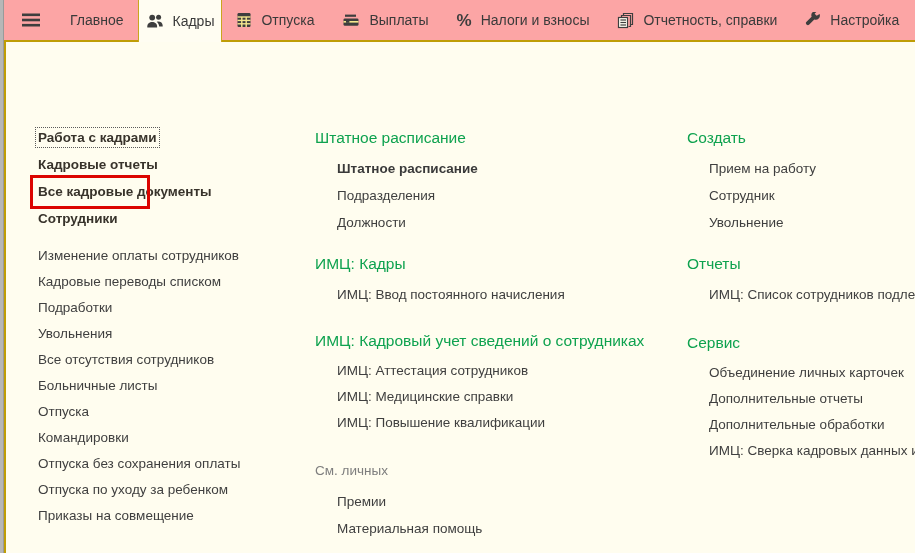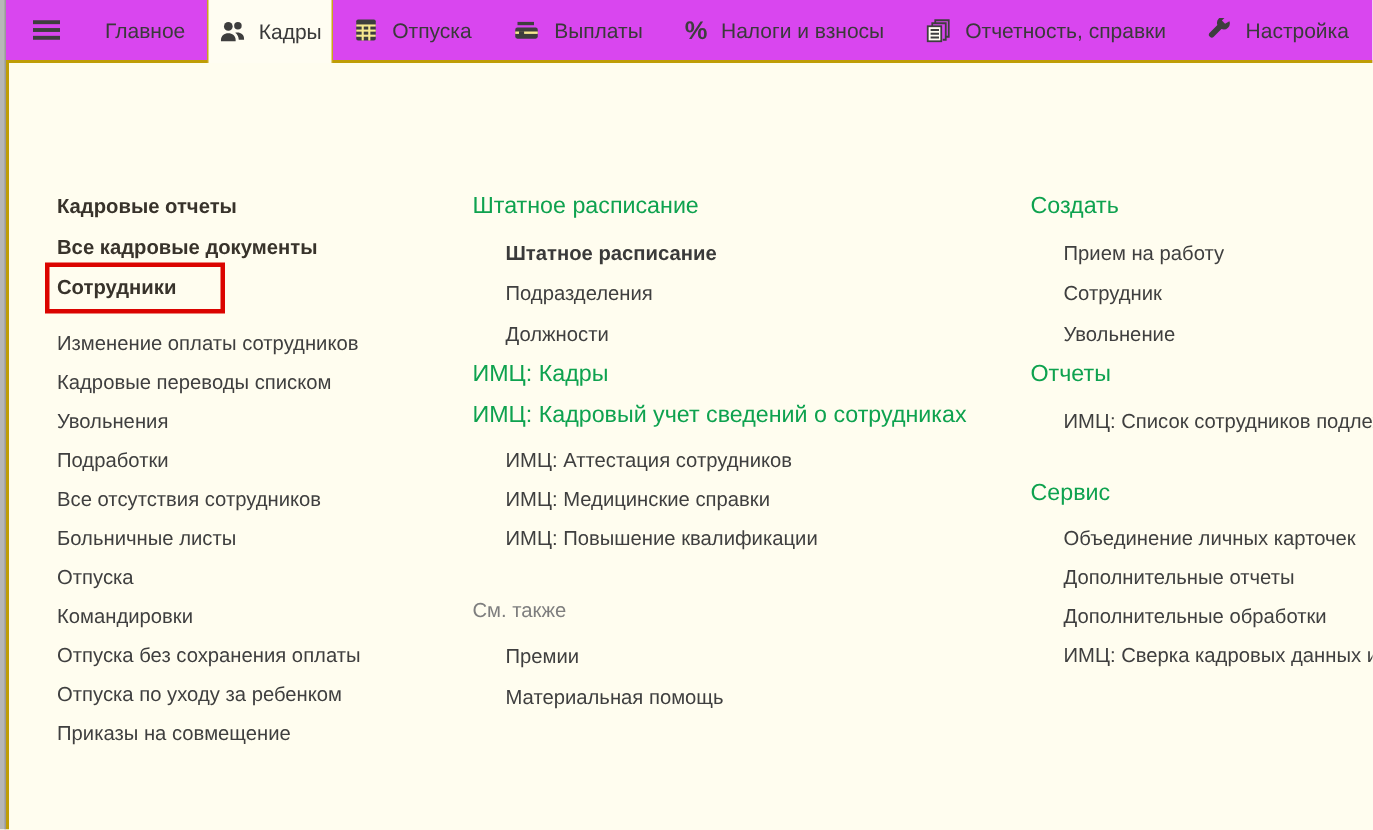--- a/index.html
+++ b/index.html
@@ -5,21 +5,21 @@
   html,body{margin:0;padding:0;}
   body{
     width:915px;height:553px;overflow:hidden;position:relative;
     background:#fffdef;
     font-family:"Liberation Sans", sans-serif;
     -webkit-font-smoothing:antialiased;
   }
   
   .gray-strip{position:absolute;left:0;top:0;width:4px;height:553px;background:#b7b7b7;border-right:1px solid #9a9a9a;box-sizing:border-box;}
   
-  .tabbar{position:absolute;left:4px;top:0;right:0;height:42px;background:#d946ef;display:flex;align-items:flex-start;}
+  .tabbar{position:absolute;left:4px;top:0;right:0;height:42px;background:#fca5a5;display:flex;align-items:flex-start;}
   .tabbar-line{position:absolute;left:0;right:0;bottom:0;height:2px;background:#bf9d06;z-index:1;}
   .menu-btn{display:flex;align-items:center;height:40px;padding:0 15px 0 17px;cursor:pointer;}
   .tab{display:flex;align-items:center;gap:9px;height:40px;padding:0 14px;font-size:14px;color:#3a3a3a;cursor:pointer;white-space:nowrap;position:relative;z-index:0;}
   .tab.active{
     background:#fffdf2;height:42px;z-index:2;
     border-left:1px solid #c9a51d;border-right:1px solid #c9a51d;
     padding:0 7px;
   }
   .tab .icon, .menu-btn .icon{display:inline-flex;align-items:center;}
   .icon svg{display:block;}
@@ -34,22 +34,22 @@
   .plink{line-height:27px;font-size:13.5px;font-weight:bold;color:#38332b;white-space:nowrap;cursor:pointer;}
   .plink .focus{outline:1px dotted #5a5a5a;outline-offset:2px;}
   .group-gap{height:11px;}
   .link{line-height:26px;font-size:13.5px;color:#3f3f3f;white-space:nowrap;cursor:pointer;}
   .sec-title{line-height:27px;font-size:15.5px;color:#0ea24f;white-space:nowrap;}
   .sec-title.gray{font-size:13.5px;color:#7e7e7e;}
   .sec-items{margin:4px 0 0 22px;}
   .sec-items .link{line-height:27px;}
   .sec-items.tight .link{line-height:26px;}
   .link.bold{font-weight:bold;color:#3a3a3a;}
-  .mt14{margin-top:0;}
-  .mt19{}
+  .mt14{margin-top:14px;}
+  .mt19{margin-top:19px;}
   .mt21{margin-top:21px;}
   
   .red-box{position:absolute;left:30px;top:175px;width:114px;height:28px;border:3px solid #db0400;pointer-events:none;}
 </style>
 </head>
 <body>
 
 <div class="gray-strip"></div>
 
 <div class="tabbar">
@@ -134,55 +134,59 @@
     </span>
     <span>Настройка</span>
   </div>
 
   <div class="tabbar-line"></div>
 </div>
 
 <div class="content-left-border"></div>
 
 <div class="col" id="col1">
+  <div class="plink"><span class="focus">Работа с кадрами</span></div>
   <div class="plink"><span>Кадровые отчеты</span></div>
   <div class="plink"><span>Все кадровые документы</span></div>
   <div class="plink"><span>Сотрудники</span></div>
   <div class="group-gap"></div>
   <div class="link">Изменение оплаты сотрудников</div>
   <div class="link">Кадровые переводы списком</div>
+  <div class="link">Подработки</div>
   <div class="link">Увольнения</div>
-  <div class="link">Подработки</div>
   <div class="link">Все отсутствия сотрудников</div>
   <div class="link">Больничные листы</div>
   <div class="link">Отпуска</div>
   <div class="link">Командировки</div>
   <div class="link">Отпуска без сохранения оплаты</div>
   <div class="link">Отпуска по уходу за ребенком</div>
   <div class="link">Приказы на совмещение</div>
 </div>
 
 <div class="col" id="col2">
   <div class="sec-title">Штатное расписание</div>
   <div class="sec-items">
     <div class="link bold">Штатное расписание</div>
     <div class="link">Подразделения</div>
     <div class="link">Должности</div>
   </div>
 
   <div class="sec-title mt14">ИМЦ: Кадры</div>
+  <div class="sec-items">
+    <div class="link">ИМЦ: Ввод постоянного начисления</div>
+  </div>
 
   <div class="sec-title mt19">ИМЦ: Кадровый учет сведений о сотрудниках</div>
   <div class="sec-items tight">
     <div class="link">ИМЦ: Аттестация сотрудников</div>
     <div class="link">ИМЦ: Медицинские справки</div>
     <div class="link">ИМЦ: Повышение квалификации</div>
   </div>
 
-  <div class="sec-title gray mt21">См. также</div>
+  <div class="sec-title gray mt21">См. личных</div>
   <div class="sec-items">
     <div class="link">Премии</div>
     <div class="link">Материальная помощь</div>
   </div>
 </div>
 
 <div class="col" id="col3">
   <div class="sec-title">Создать</div>
   <div class="sec-items">
     <div class="link">Прием на работу</div>

